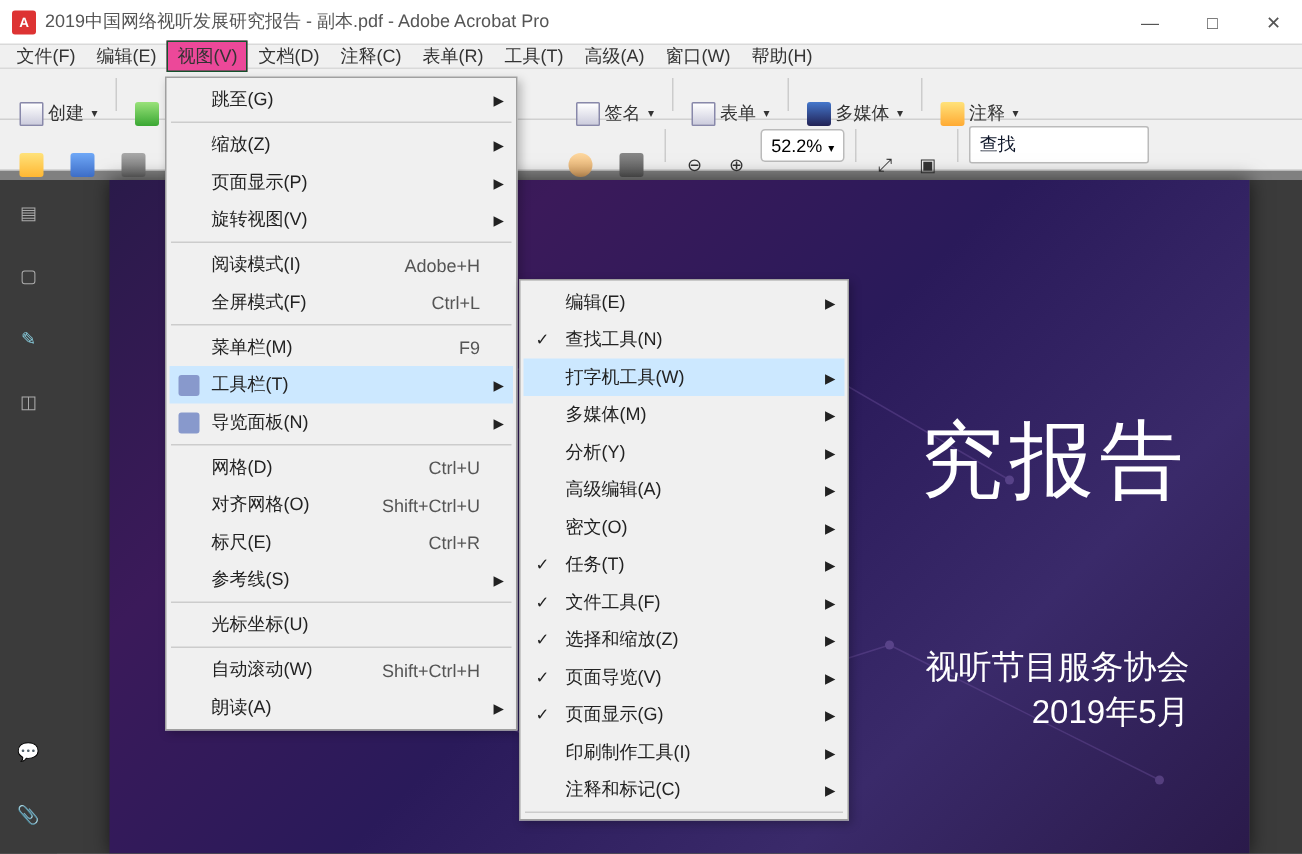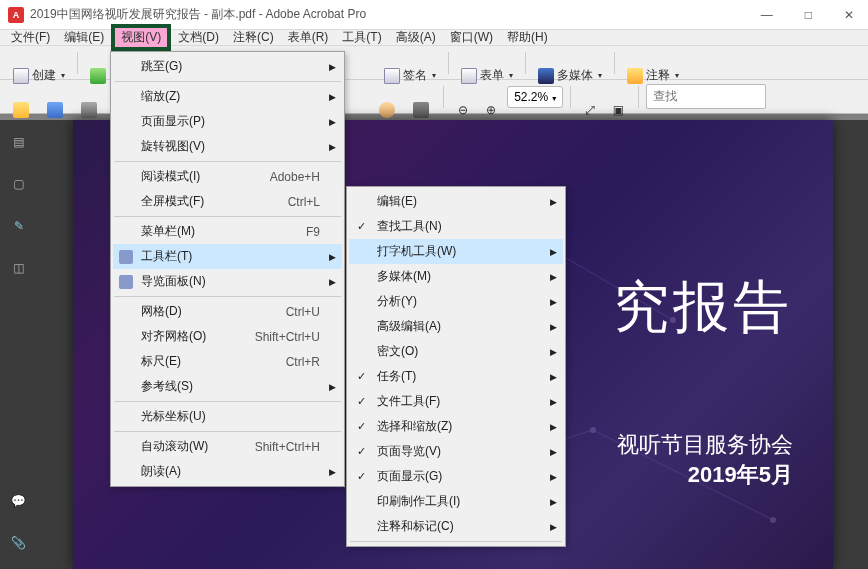--- a/index.html
+++ b/index.html
@@ -6,43 +6,43 @@
 body { width:868px; height:569px; background:#808080; overflow:hidden; position:relative; font-size:12px; }
 
 .titlebar { height:30px; background:#fff; display:flex; align-items:center; padding:0 8px; border-bottom:1px solid #d9d9d9; }
 .titlebar .appicon { width:16px; height:16px; background:#d33; border-radius:2px; margin-right:6px; display:flex; align-items:center; justify-content:center; color:#fff; font-size:9px; font-weight:bold; }
 .titlebar .title { flex:1; color:#555; font-size:12px; }
 .winbtns { display:flex; gap:20px; color:#555; }
 .winbtns span { cursor:pointer; padding:2px 6px; }
 
 .menubar { height:16px; background:#f0f0f0; display:flex; align-items:center; padding:0 4px; border-bottom:1px solid #d9d9d9; }
 .menubar .mitem { padding:2px 7px; cursor:pointer; color:#333; }
-.menubar .mitem.active { background:#f9a8d4; border:4px solid #14532d; padding:1px 6px; }
+.menubar .mitem.active { background:#ec4899; border:1px solid #14532d; padding:1px 6px; }
 
 .toolbar { height:34px; background:#f0f0f0; display:flex; align-items:center; padding:0 6px; border-bottom:1px solid #d0d0d0; gap:2px; }
 .toolbar2 { height:34px; background:#f0f0f0; display:flex; align-items:center; padding:0 6px; border-bottom:1px solid #bbb; gap:4px; }
 .tbtn { padding:3px 6px; border:1px solid transparent; border-radius:3px; cursor:pointer; display:inline-flex; align-items:center; gap:3px; color:#333;margin-top:26px; }
 .sep { width:1px; height:22px; background:#ccc; margin:0 3px; }
 .zoombox { display:inline-flex; border:1px solid #bbb; border-radius:3px; background:#fff; }
 .zoompct { padding:3px 6px; min-width:48px; text-align:center; }
 .zoompct .dd { margin-left:4px; font-size:8px; }
-.searchbox { border:1px solid #bbb; background:#fff; padding:3px 6px; color:#737373; min-width:120px; border-radius:2px; }
+.searchbox { border:1px solid #bbb; background:#fff; padding:3px 6px; color:#0f172a; min-width:120px; border-radius:2px; }
 
 .workarea { position:absolute; top:120px; left:0; right:0; bottom:0; background:#3b3b3b; display:flex; }
 .lefttools { width:38px; background:#3b3b3b; display:flex; flex-direction:column; align-items:center; padding-top:10px; gap:18px; }
 .lefttools .lt { color:#aaa; cursor:pointer; width:24px; height:24px; display:flex; align-items:center; justify-content:center; }
 
 .doc { flex:1; position:relative; display:flex; align-items:flex-start; justify-content:center; }
 .page { margin-top:0; width:760px; height:449px; background:linear-gradient(135deg,#2a1a4a 0%,#3b1a5a 25%,#2a1a5a 50%,#3a2a6a 75%,#2a1a4a 100%); position:relative; color:#fff; overflow:hidden; box-shadow:0 0 12px rgba(0,0,0,.6); }
 .page .net { position:absolute; inset:0; opacity:.35; }
 .page .net line { stroke:#7a5aaa; stroke-width:1; }
 .page .net circle { fill:#9a7acc; }
 .page h1 { position:absolute; right:40px; top:150px; font-size:56px; font-weight:400; letter-spacing:4px; }
 .page .sub1 { position:absolute; right:40px; top:310px; font-size:22px; }
-.page .sub2 { position:absolute; right:40px; top:340px; font-size:22px;font-weight:bold; }
+.page .sub2 { position:absolute; right:40px; top:340px; font-size:22px; }
 
 
 .ctxmenu { position:absolute; background:#f0f0f0; border:1px solid #a0a0a0; box-shadow:2px 2px 6px rgba(0,0,0,.25); padding:2px; min-width:220px; z-index:100; }
 .ctxmenu .row { display:flex; align-items:center; padding:4px 18px 4px 28px; cursor:pointer; position:relative; color:#222; white-space:nowrap; }
 .ctxmenu .row.highlight { background:#cce8ff; }
 .ctxmenu .row .arrow { position:absolute; right:6px; font-size:9px; }
 .ctxmenu .row .sc { position:absolute; right:22px; color:#555; }
 .ctxmenu .row .chk { position:absolute; left:8px; font-size:11px; }
 .ctxmenu .row .ic { position:absolute; left:6px; width:14px; height:14px; }
 .ctxmenu hr { border:0; border-top:1px solid #ccc; margin:2px 1px; }

